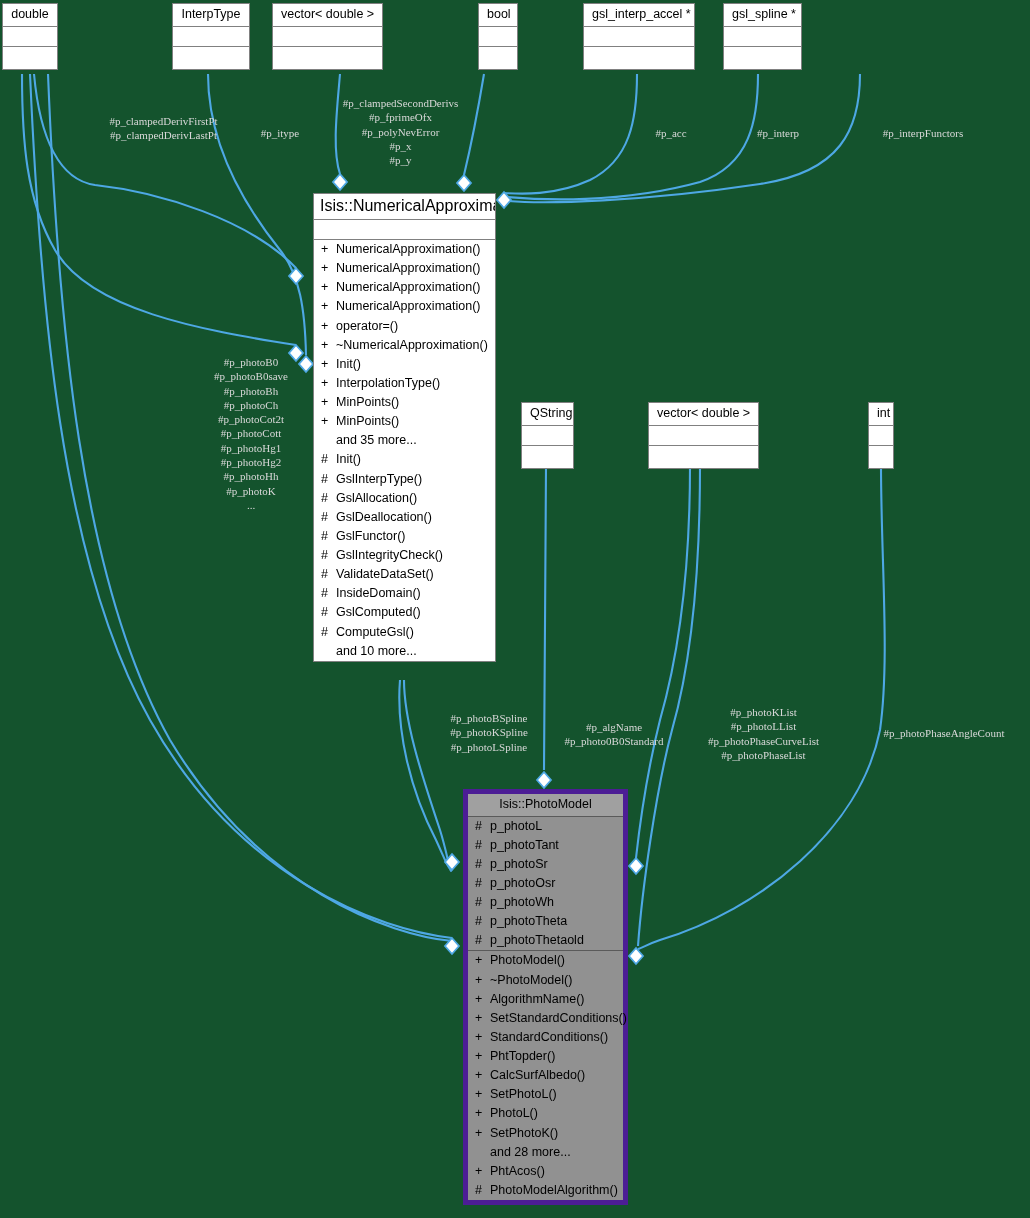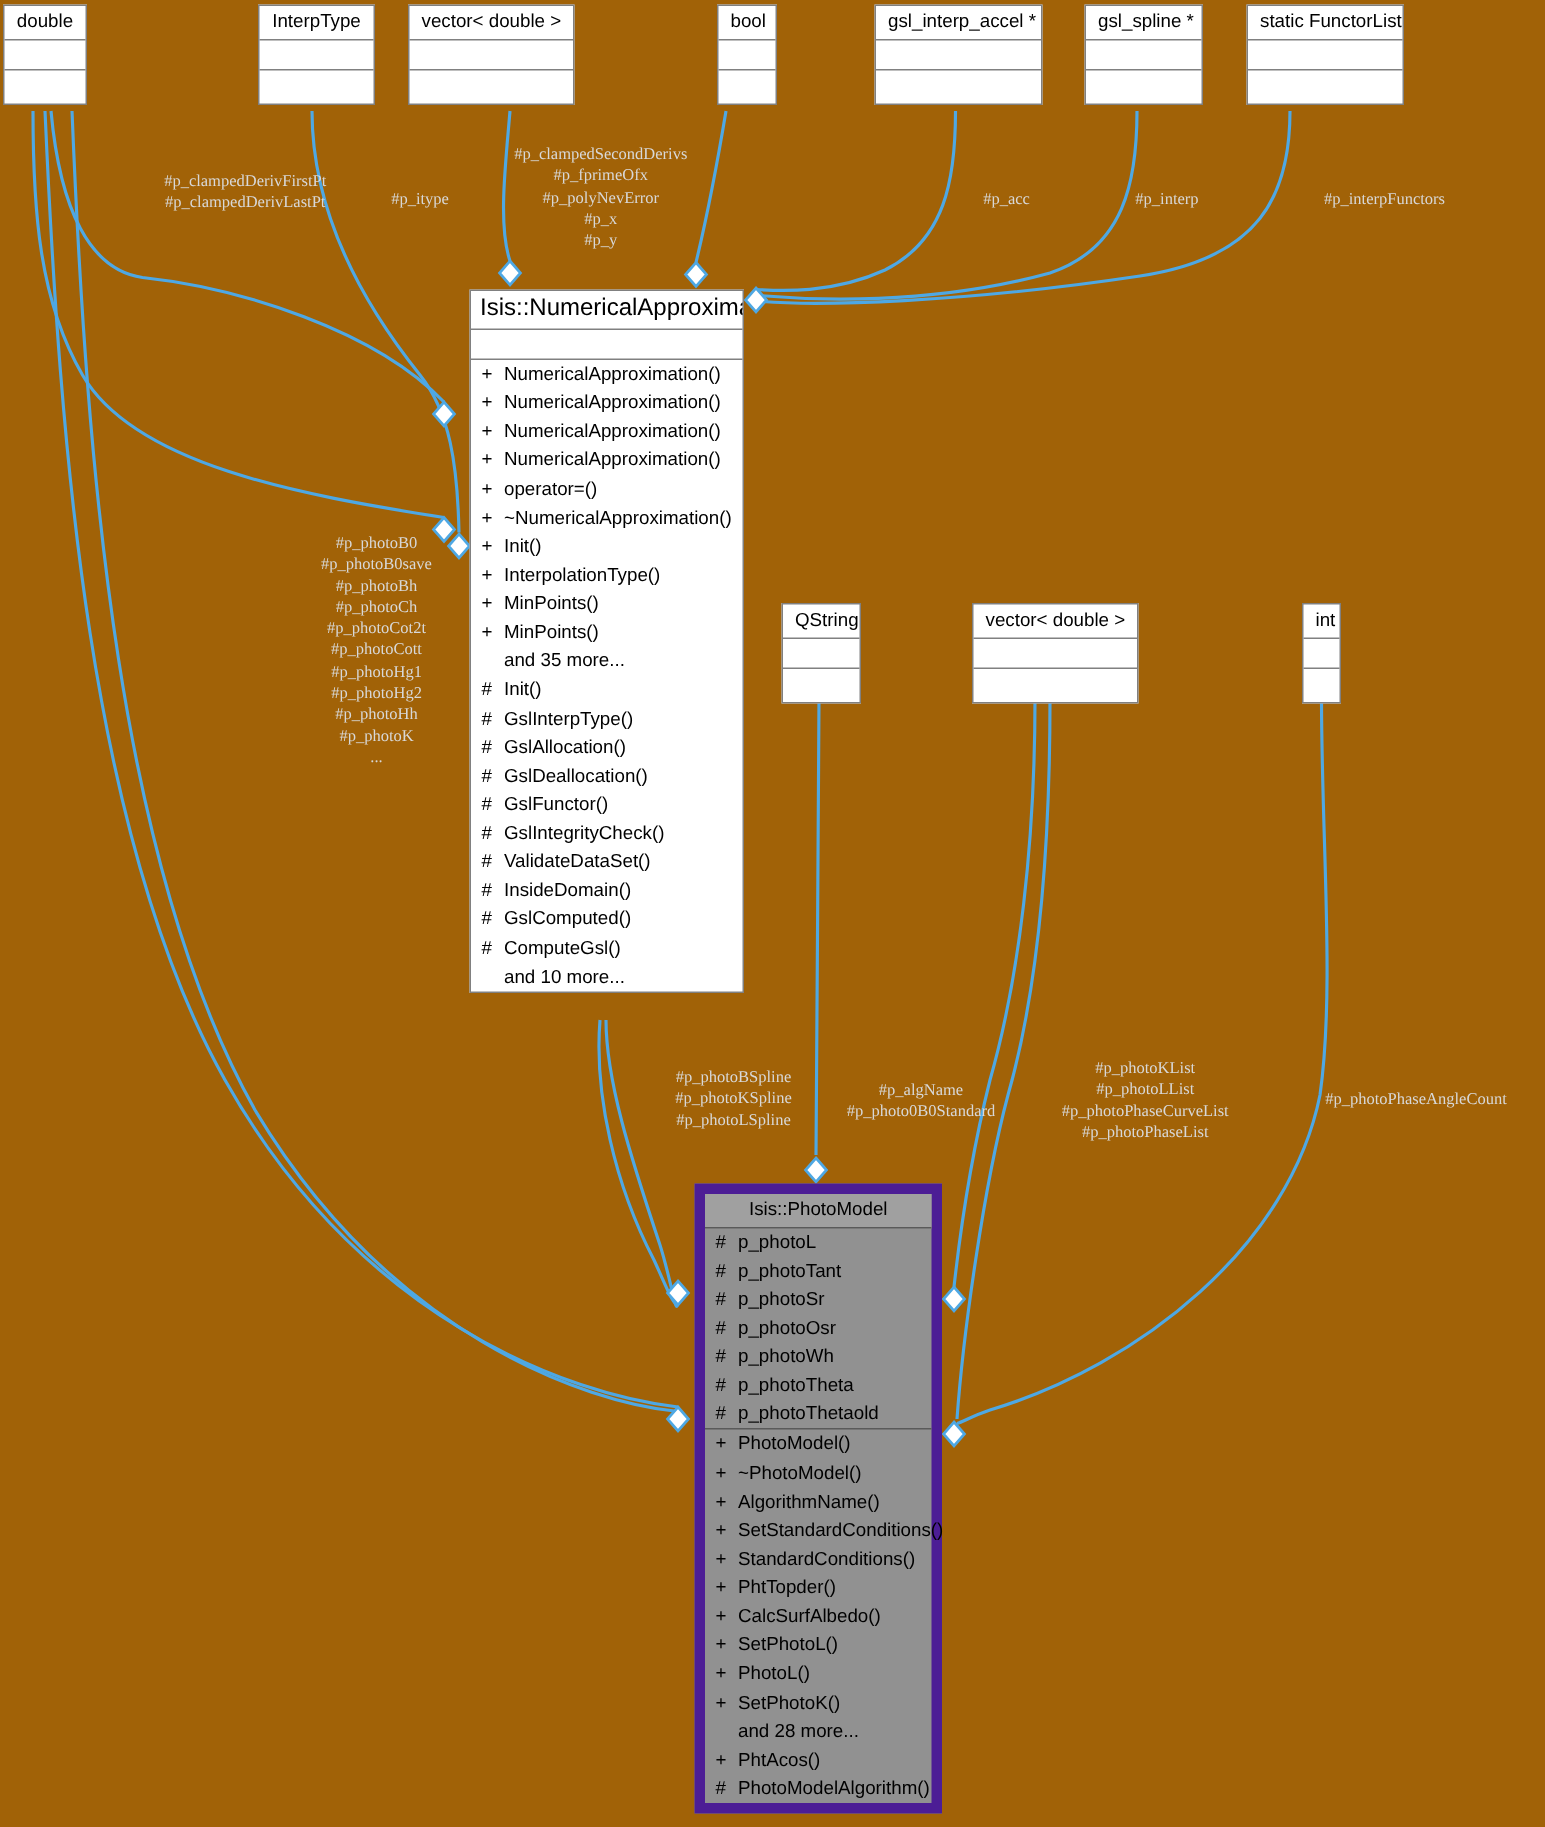--- a/index.html
+++ b/index.html
@@ -9,21 +9,21 @@
     background: #000000;
   }
   body {
     font-family: "Liberation Sans", sans-serif;
     -webkit-font-smoothing: antialiased;
   }
   #canvas {
     position: relative;
     width: 1030px;
     height: 1218px;
-    background: #a16207;
+    background: #14532d;
     overflow: hidden;
   }
   #edges {
     position: absolute;
     left: 0; top: 0;
     width: 1030px;
     height: 1218px;
     pointer-events: none;
   }
 
@@ -70,21 +70,21 @@
   .typebox .row1 { height: 19px; border-bottom: 1px solid #808080; }
   .typebox .row2 { height: 22px; }
 
   
   #node-numapprox { left: 313px; top: 193px; width: 183px; }
   #node-numapprox .title { font-size: 16px; }
 
   #node-photomodel {
     left: 463px; top: 789px; width: 165px;
     background: #919191;
-    border: 7px solid #4c1d95;
+    border: 5px solid #4c1d95;
   }
   #node-photomodel .title {
     background: #a0a0a0;
     border-bottom: 1px solid #5a5a5a;
   }
   #node-photomodel .section { border-bottom: 1px solid #5a5a5a; }
   #node-photomodel .section:last-child { border-bottom: none; }
 
   
   .edge-label {
@@ -179,25 +179,20 @@
     <div class="row1"></div>
     <div class="row2"></div>
   </div>
 
   <div class="node typebox" id="box-gsl-spline" style="left:723px; top:3px; width:79px;">
     <div class="title">gsl_spline *</div>
     <div class="row1"></div>
     <div class="row2"></div>
   </div>
 
-  <div class="node typebox" id="box-functorlist" style="left:831px; top:3px; width:105px;">
-    <div class="title">static FunctorList</div>
-    <div class="row1"></div>
-    <div class="row2"></div>
-  </div>
 
   <div class="node typebox" id="box-qstring" style="left:521px; top:402px; width:53px;">
     <div class="title">QString</div>
     <div class="row1"></div>
     <div class="row2"></div>
   </div>
 
   <div class="node typebox" id="box-vector-mid" style="left:648px; top:402px; width:111px;">
     <div class="title">vector&lt; double &gt;</div>
     <div class="row1"></div>

